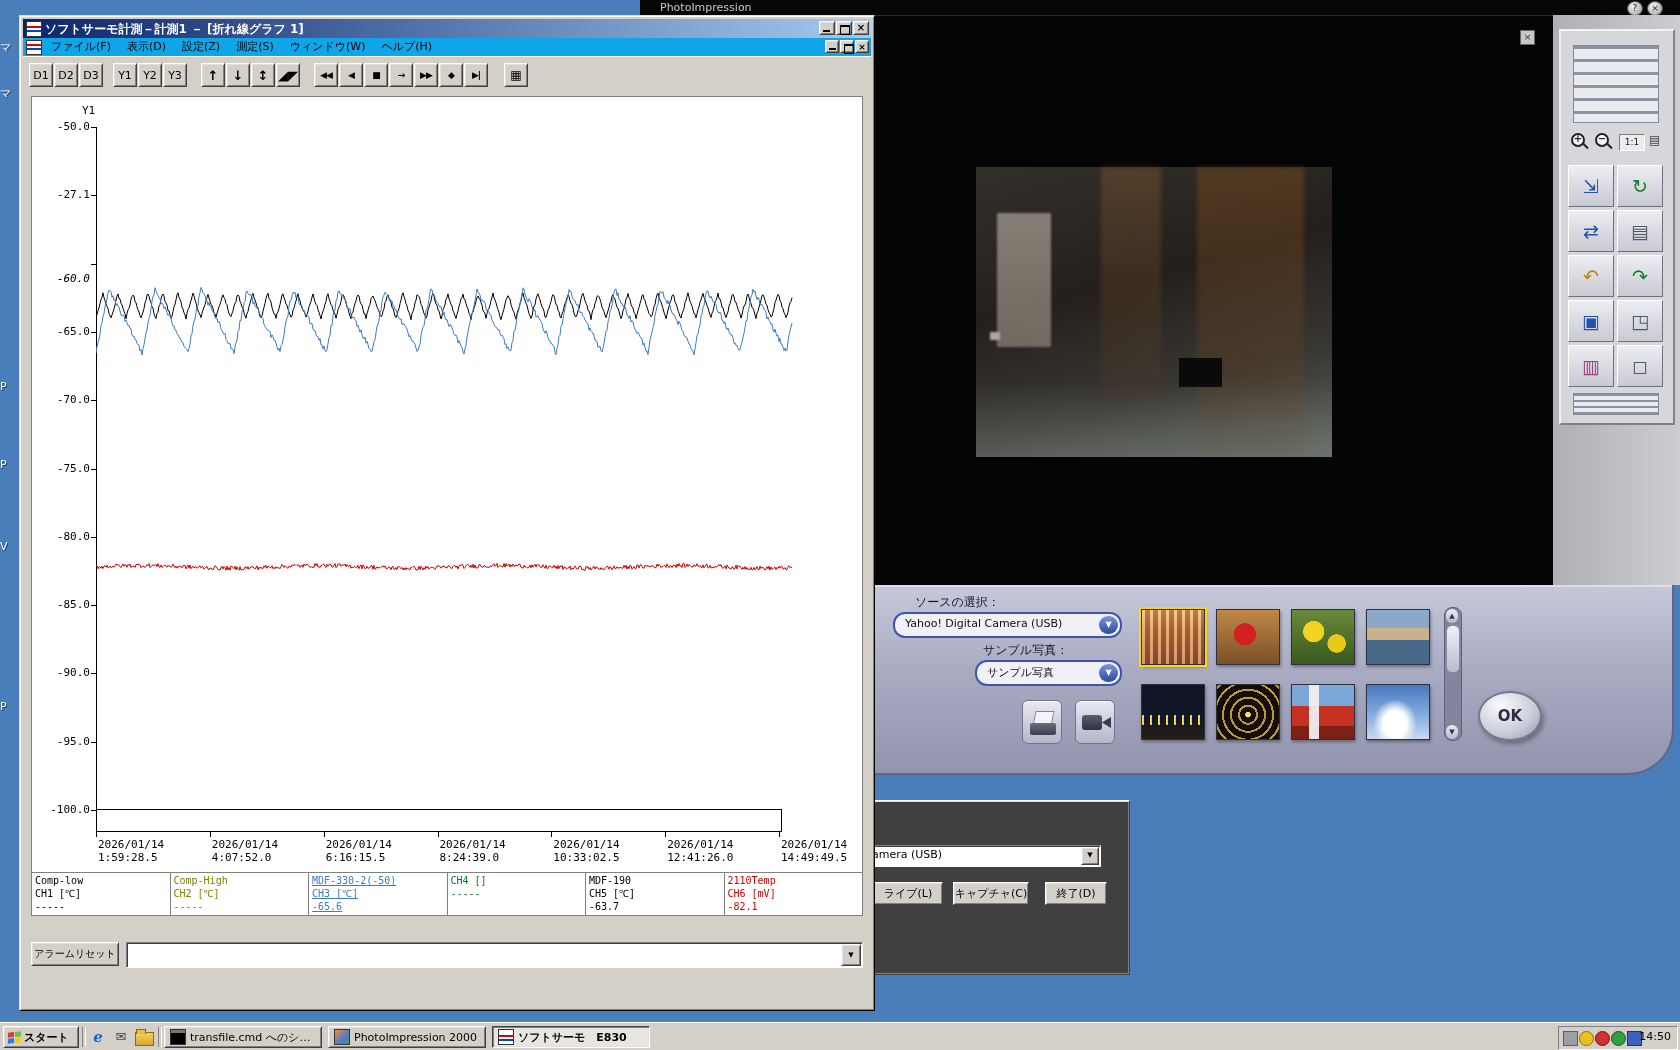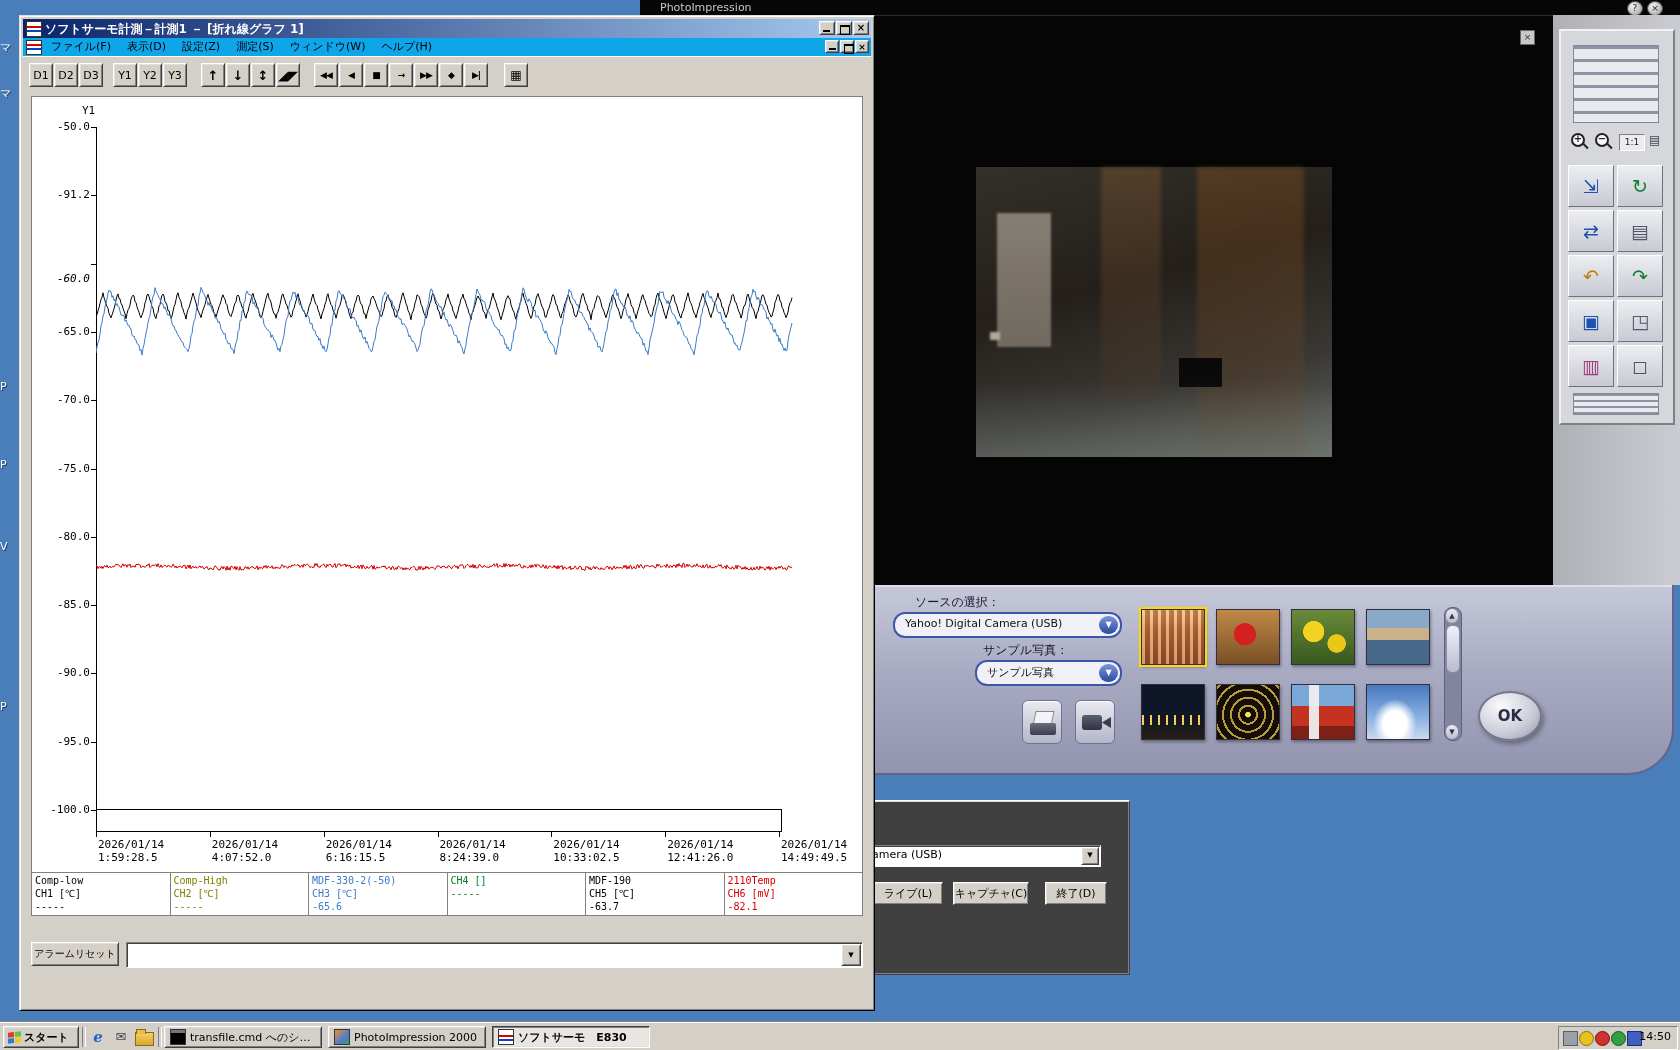--- a/index.html
+++ b/index.html
@@ -397,21 +397,21 @@
         </span>
       <button class="tb-btn single b-out">▦</button>
     </div>
 
     <div class="t-chart">
       <div class="y-axis-name">Y1</div>
       <div class="y-axis-line"></div>
       <div id="y-ticks">
           <div class="ytick-label" style="top: 23px;">-50.0</div>
           <div class="ytick-mark" style="top: 30px;"></div>
-          <div class="ytick-label" style="top: 91.3px;">-91.2</div>
+          <div class="ytick-label" style="top: 91.3px;">-27.1</div>
           <div class="ytick-mark" style="top: 98.3px;"></div>
           <div class="ytick-label" style="top: 175px; font-style: italic;">-60.0</div>
           <div class="ytick-mark" style="top: 166.6px;"></div>
           <div class="ytick-label" style="top: 227.9px;">-65.0</div>
           <div class="ytick-mark" style="top: 234.9px;"></div>
           <div class="ytick-label" style="top: 296.2px;">-70.0</div>
           <div class="ytick-mark" style="top: 303.2px;"></div>
           <div class="ytick-label" style="top: 364.5px;">-75.0</div>
           <div class="ytick-mark" style="top: 371.5px;"></div>
           <div class="ytick-label" style="top: 432.8px;">-80.0</div>
@@ -463,21 +463,21 @@
           <div>CH1 [℃]</div>
           <div>-----</div>
         </div>
 
         <div class="ch-cell" style="color: rgb(127, 127, 0);">
           <div>Comp-High</div>
           <div>CH2 [℃]</div>
           <div>-----</div>
         </div>
 
-        <div class="ch-cell" style="color: rgb(59, 123, 200);">
+        <div class="ch-cell" style="color: rgb(59, 123, 200); text-decoration: underline;">
           <div>MDF-330-2(-50)</div>
           <div>CH3 [℃]</div>
           <div>-65.6</div>
         </div>
 
         <div class="ch-cell" style="color: rgb(0, 128, 32);">
           <div></div>
           <div>CH4 []</div>
           <div>-----</div>
         </div>

